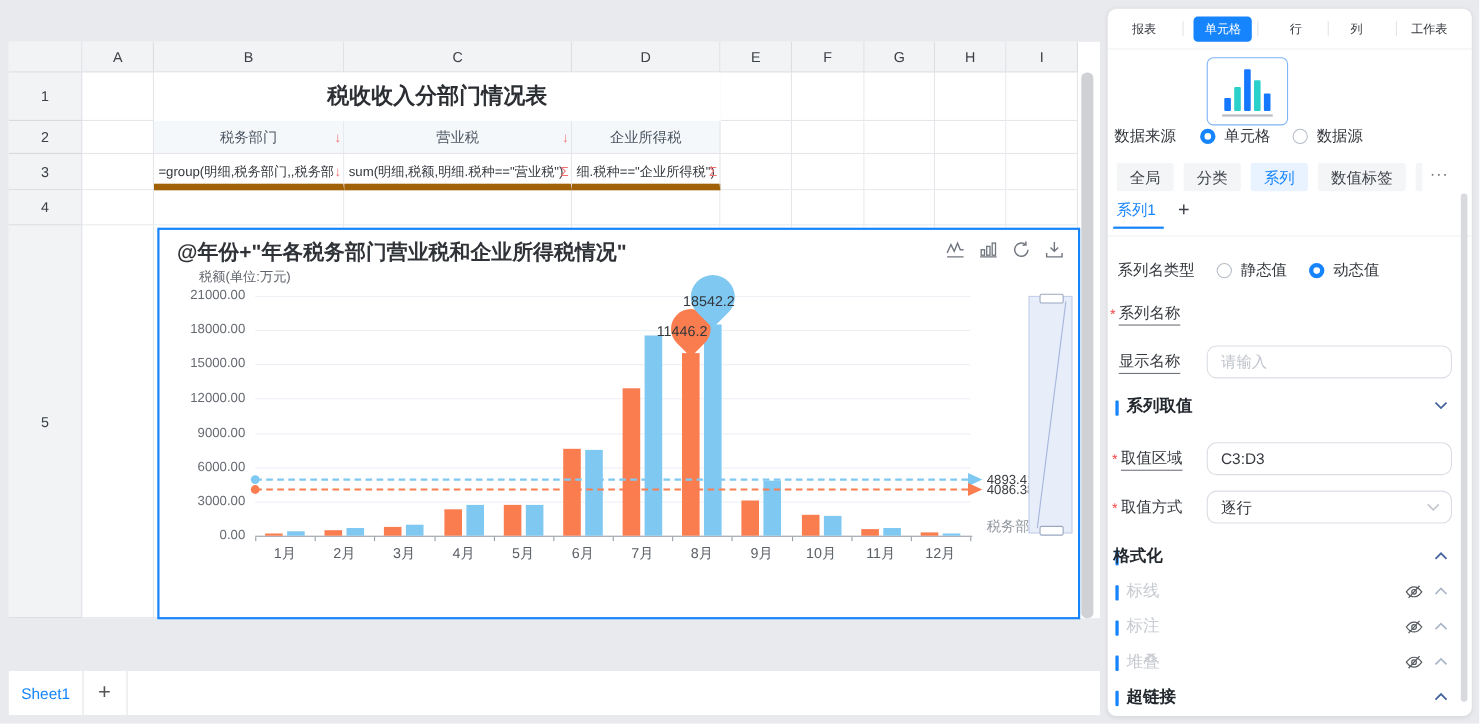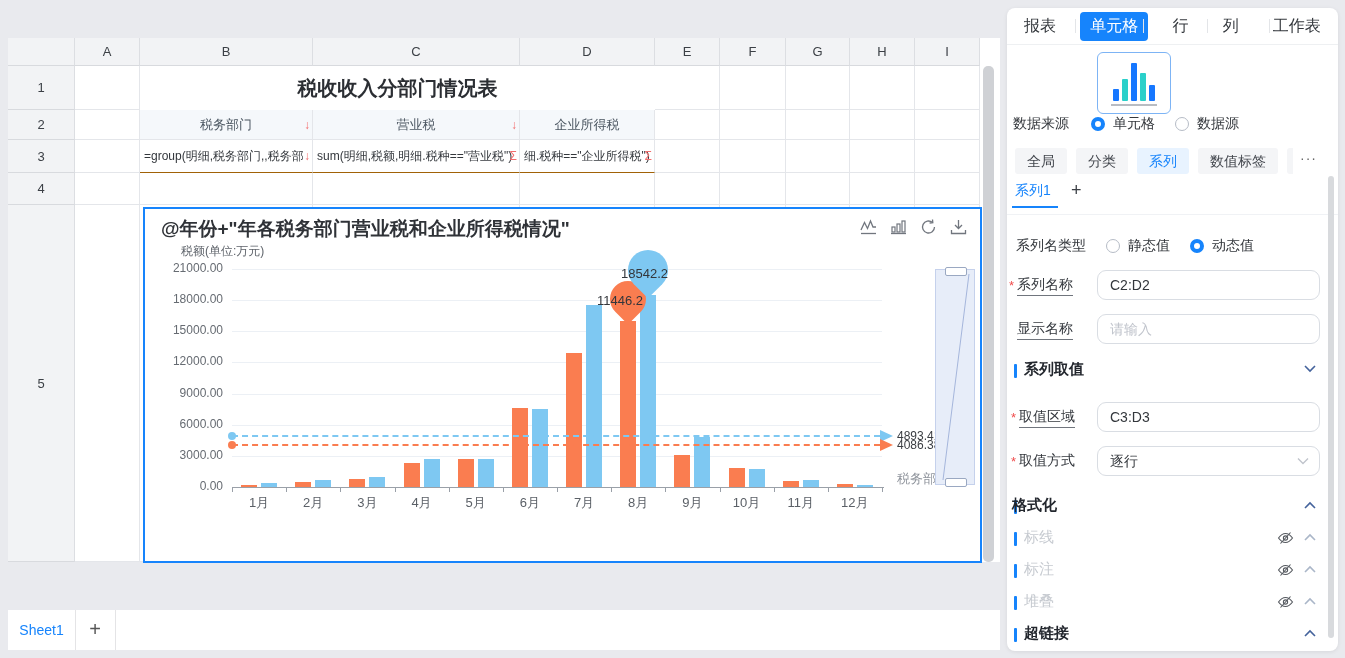--- a/index.html
+++ b/index.html
@@ -10,21 +10,21 @@
   #formula-bar{left:8px;top:8px;width:992px;height:30px;background:#fff;border-radius:6px 6px 0 0;border-bottom:1px solid #e7e9ec;}
   #cellref{left:0;top:0;width:82px;height:30px;line-height:30px;text-align:center;font-size:14px;color:#333;border-right:1px solid #e8eaec;}
   #fx{left:95px;top:5px;font-size:15px;font-style:italic;font-family:"Liberation Serif","DejaVu Serif",serif;color:#4a4f57;}
   #fx-div{left:118px;top:6px;width:1px;height:18px;background:#efefef;}
   
   #grid{left:8px;top:38px;width:992px;height:524px;background:#fff;overflow:visible;}
   .hdr{background:#f2f3f5;border-right:1px solid #dcdee2;border-bottom:1px solid #d8dade;box-sizing:border-box;color:#3c4046;font-size:13px;text-align:center;}
   .cell{box-sizing:border-box;border-right:1px solid #e4e6ea;border-bottom:1px solid #e4e6ea;background:#fff;}
   #grid-title{left:132px;top:28px;width:515px;height:44px;line-height:44px;text-align:center;font-size:20px;font-weight:bold;color:#2b2e33;background:#fff;z-index:3;}
   .hcell{top:72px;height:30px;line-height:30px;background:#f5f8fb;text-align:center;font-size:13px;color:#4a5560;z-index:3;box-sizing:border-box;border-right:1px solid #e4e6ea;border-bottom:1px solid #e4e6ea;}
-  .fcell{top:102px;height:33px;line-height:33px;font-size:12px;color:#33373c;z-index:3;box-sizing:border-box;overflow:hidden;white-space:nowrap;background:#fff;border-right:1px solid #e4e6ea;border-bottom:1px solid #a16207;padding-left:4px;}
+  .fcell{top:102px;height:33px;line-height:33px;font-size:12px;color:#33373c;z-index:3;box-sizing:border-box;overflow:hidden;white-space:nowrap;background:#fff;border-right:1px solid #e4e6ea;border-bottom:6px solid #a16207;padding-left:4px;}
   .redmark{position:absolute;right:2px;top:0;color:#f26d6d;font-size:12px;z-index:4;}
   #grid-scroll{left:975px;top:28px;width:11px;height:496px;background:#cfd1d5;border-radius:5px;z-index:2;}
   
   #chart-box{left:135px;top:169px;width:835px;height:352px;background:#fff;border:2px solid #1684fc;z-index:10;}
   #chart-title{left:16px;top:7px;font-size:19px;font-weight:bold;color:#2f3237;}
   #chart-toolbar{right:12px;top:9px;display:flex;gap:11px;}
   #yname{left:36px;top:34px;font-size:12px;color:#5f646b;}
   .ytick{position:absolute;width:72px;text-align:right;font-size:12px;color:#666b72;}
   .gline{position:absolute;left:87px;width:650px;height:1px;background:#ecf0f5;}
   #xaxis{left:87px;top:278px;width:652px;height:1px;background:#9aa0a8;}
@@ -44,21 +44,21 @@
   .leg-txt{font-size:14px;color:#33373c;}
   #dz{left:790px;top:60px;width:40px;height:216px;background:#e7edf9;border:1px solid #c5d1ec;box-sizing:border-box;z-index:11;}
   .dz-handle{position:absolute;left:9px;width:20px;height:7px;background:#fff;border:1px solid #9aa8c2;border-radius:2px;}
   
   #sheet-bar{left:8px;top:610px;width:992px;height:40px;background:#fff;}
   #sheet-tab{left:0;top:0;width:67px;height:40px;line-height:40px;text-align:center;font-size:14px;color:#1684fc;border-right:1px solid #e4e4e6;}
   #sheet-add{left:67px;top:0;width:40px;height:40px;line-height:38px;text-align:center;font-size:20px;color:#555;border-right:1px solid #e4e4e6;}
   
   #panel{left:1007px;top:8px;width:331px;height:643px;background:#fff;border-radius:8px;box-shadow:0 1px 4px rgba(0,0,0,.08);}
   #p-tabs{left:0;top:0;width:331px;height:36px;display:flex;align-items:center;justify-content:space-around;border-bottom:1px solid #eef0f2;}
-  .p-tab{font-size:16px;color:#33373c;padding:4px 10px;border-radius:4px;}
+  .p-tab{font-size:11px;color:#33373c;padding:4px 10px;border-radius:4px;}
   .p-tab.active{background:#1684fc;color:#fff;}
   .p-tabdiv{position:absolute;top:11px;width:1px;height:14px;background:#e3e5e8;}
   #thumb{left:90px;top:44px;width:74px;height:62px;border:1px solid #7db4f5;border-radius:6px;display:flex;align-items:flex-end;justify-content:center;gap:3px;padding-bottom:12px;box-sizing:border-box;}
   #thumb-base{left:104px;top:96px;width:46px;height:2px;background:#b9bcc2;}
   .t-bar{width:6px;border-radius:1px;}
   .p-row-label{font-size:14px;color:#33373c;}
   .radio{width:14px;height:14px;border-radius:50%;background:#fff;box-sizing:border-box;display:inline-block;}
   .radio.on{border:4px solid #1684fc;}
   .radio.off{border:1px solid #b6bcc6;}
   .radio-item{display:flex;align-items:center;gap:8px;font-size:14px;color:#33373c;}
@@ -340,21 +340,20 @@
           </span>
           <span class="radio-item">
             <span class="radio on"></span>
             <span>动态值</span>
           </span>
         </span>
     </div>
 
     <span class="star" style="left:2px;top:270px;">*</span>
     <span class="fieldlab u" style="left:10px;top:268px;">系列名称</span>
-    <input class="inputbox" style="top: 262px;" value="C2:D2">
 
     <span class="fieldlab u" style="left:10px;top:312px;">显示名称</span>
     <input class="inputbox" style="top: 306px;" placeholder="请输入">
 
     <span class="secbar" style="left:7px;top:356px;"></span>
     <span class="sectitle" style="left:17px;top:352px;">系列取值</span>
     <span class="chev" style="left:296px;top:356px;">
         <svg width="14" height="9" viewBox="0 0 14 9">
           <polyline points="2,2 7,7 12,2" fill="none" stroke="#44639c" stroke-width="1.6"></polyline>
         </svg>

